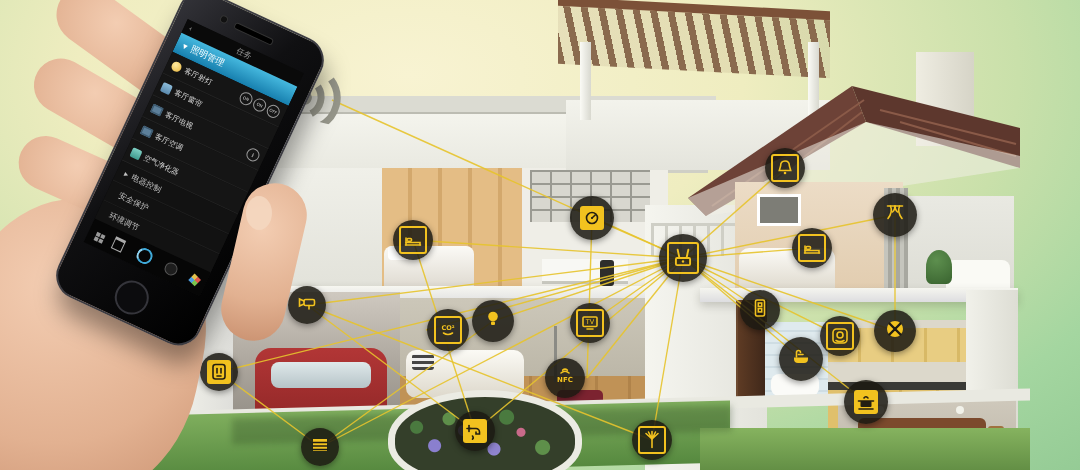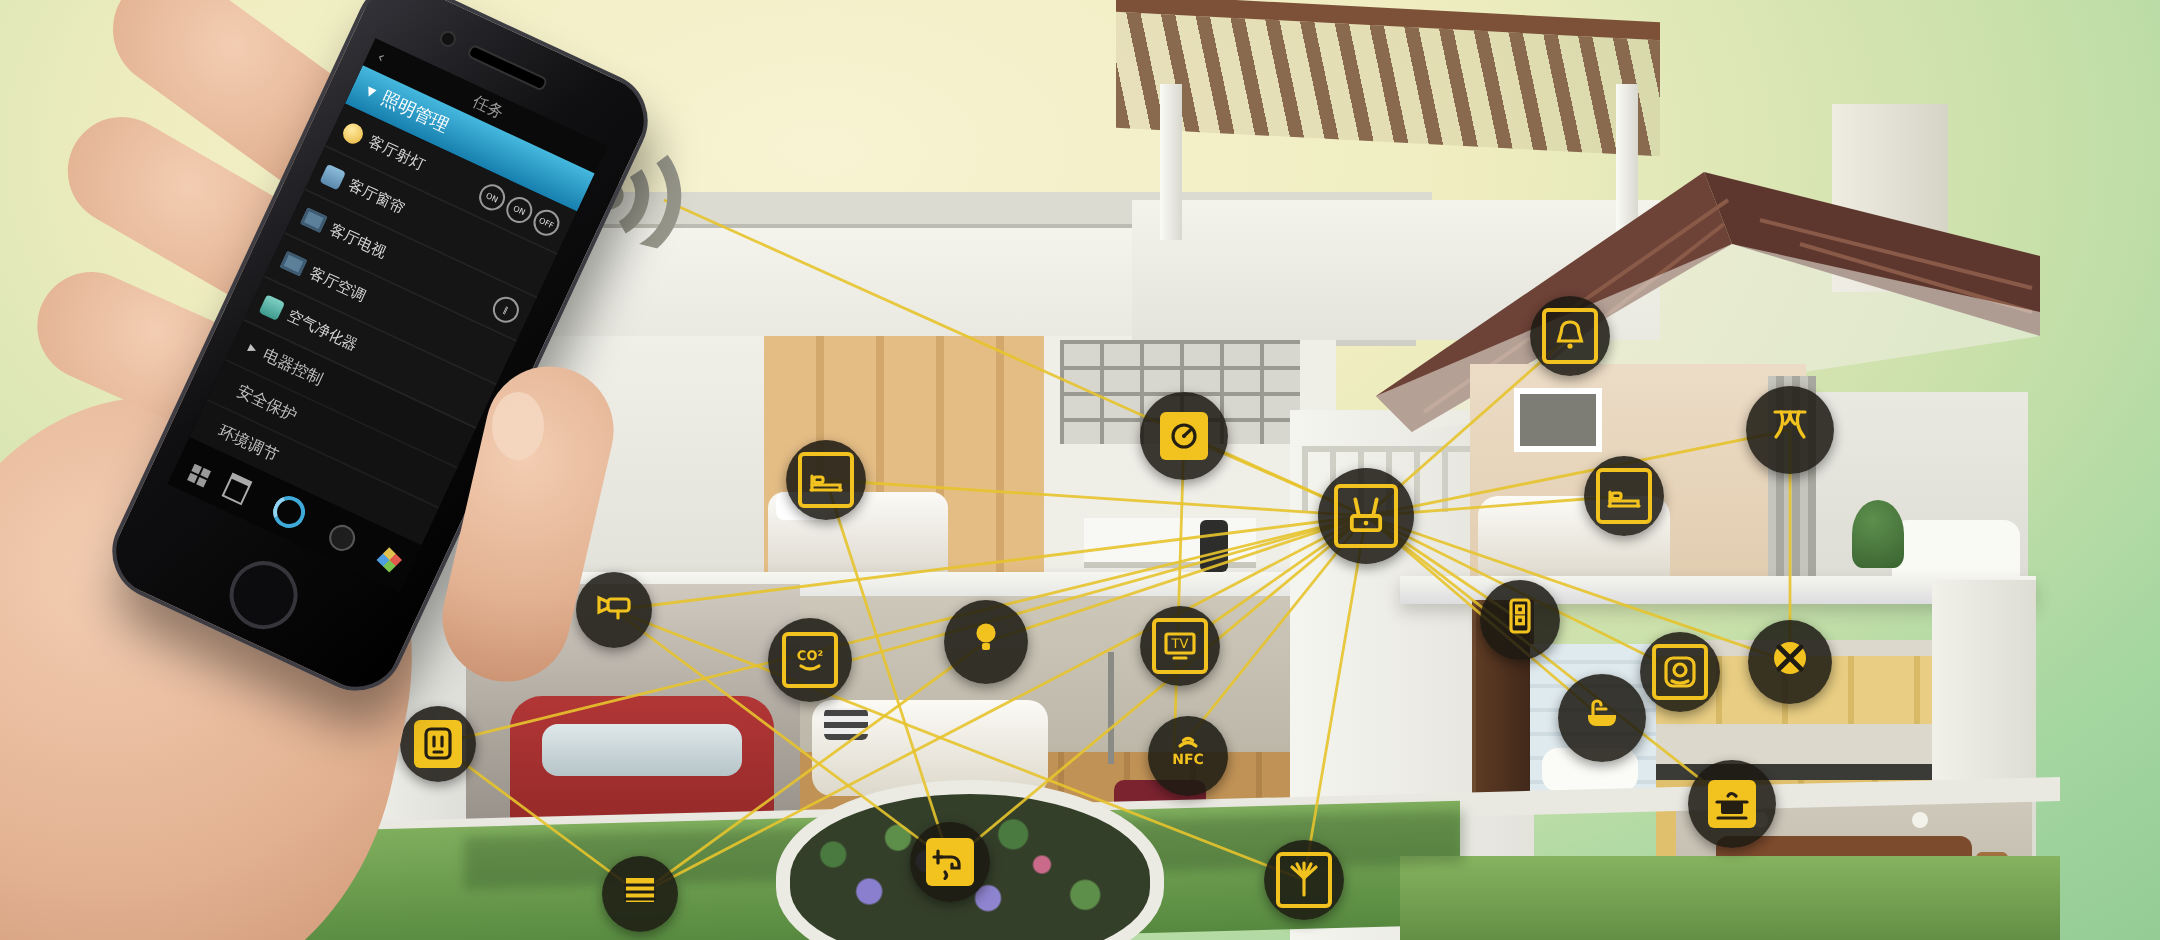--- a/index.html
+++ b/index.html
@@ -336,34 +336,34 @@
       </div>
       <div class="node" style="left: 590px; top: 323px; width: 40px; height: 40px;">
         <div class="frame">
           <svg width="22" height="22" viewBox="0 0 22 22" fill="none" stroke="currentColor" stroke-width="1.6" stroke-linecap="round">
             <rect x="4" y="5" width="14" height="9.5" rx="1"></rect>
             <text x="11" y="12" font-size="6.5" text-anchor="middle" fill="currentColor" stroke="none" font-family="DejaVu Sans">TV</text>
             <line x1="8" y1="17" x2="14" y2="17"></line>
           </svg>
         </div>
       </div>
-      <div class="node" style="left: 594px; top: 378px; width: 40px; height: 40px;">
+      <div class="node" style="left: 565px; top: 378px; width: 40px; height: 40px;">
         <div class=""><svg width="22" height="22" viewBox="0 0 22 22" fill="none" stroke="currentColor" stroke-width="1.6" stroke-linecap="round">
             <text x="11" y="17" font-size="7" font-weight="bold" text-anchor="middle" fill="currentColor" stroke="none" font-family="DejaVu Sans">NFC</text>
             <path d="M7 8q4-3.5 8 0"></path>
             <path d="M8.7 5.2q2.3-2 4.6 0"></path>
           </svg></div>
       </div>
       <div class="node" style="left: 493px; top: 321px; width: 42px; height: 42px;">
         <div class=""><svg width="22" height="22" viewBox="0 0 22 22" fill="none" stroke="currentColor" stroke-width="1.6" stroke-linecap="round">
             <circle cx="11" cy="8.5" r="4.8" fill="currentColor" stroke="none"></circle>
             <rect x="9" y="13.5" width="4" height="3.5" rx="1" fill="currentColor" stroke="none"></rect>
           </svg></div>
       </div>
-      <div class="node" style="left: 405px; top: 330px; width: 42px; height: 42px;">
+      <div class="node" style="left: 448px; top: 330px; width: 42px; height: 42px;">
         <div class="frame">
           <svg width="22" height="22" viewBox="0 0 22 22" fill="none" stroke="currentColor" stroke-width="1.6" stroke-linecap="round">
             <text x="11" y="11" font-size="6.5" font-weight="bold" text-anchor="middle" fill="currentColor" stroke="none" font-family="DejaVu Sans">CO²</text>
             <path d="M6.5 14q4.5 3 9 0"></path>
           </svg>
         </div>
       </div>
       <div class="node" style="left: 307px; top: 305px; width: 38px; height: 38px;">
         <div class=""><svg width="22" height="22" viewBox="0 0 22 22" fill="none" stroke="currentColor" stroke-width="1.6" stroke-linecap="round">
             <rect x="8" y="7.5" width="10.5" height="6" rx="1.5"></rect>

